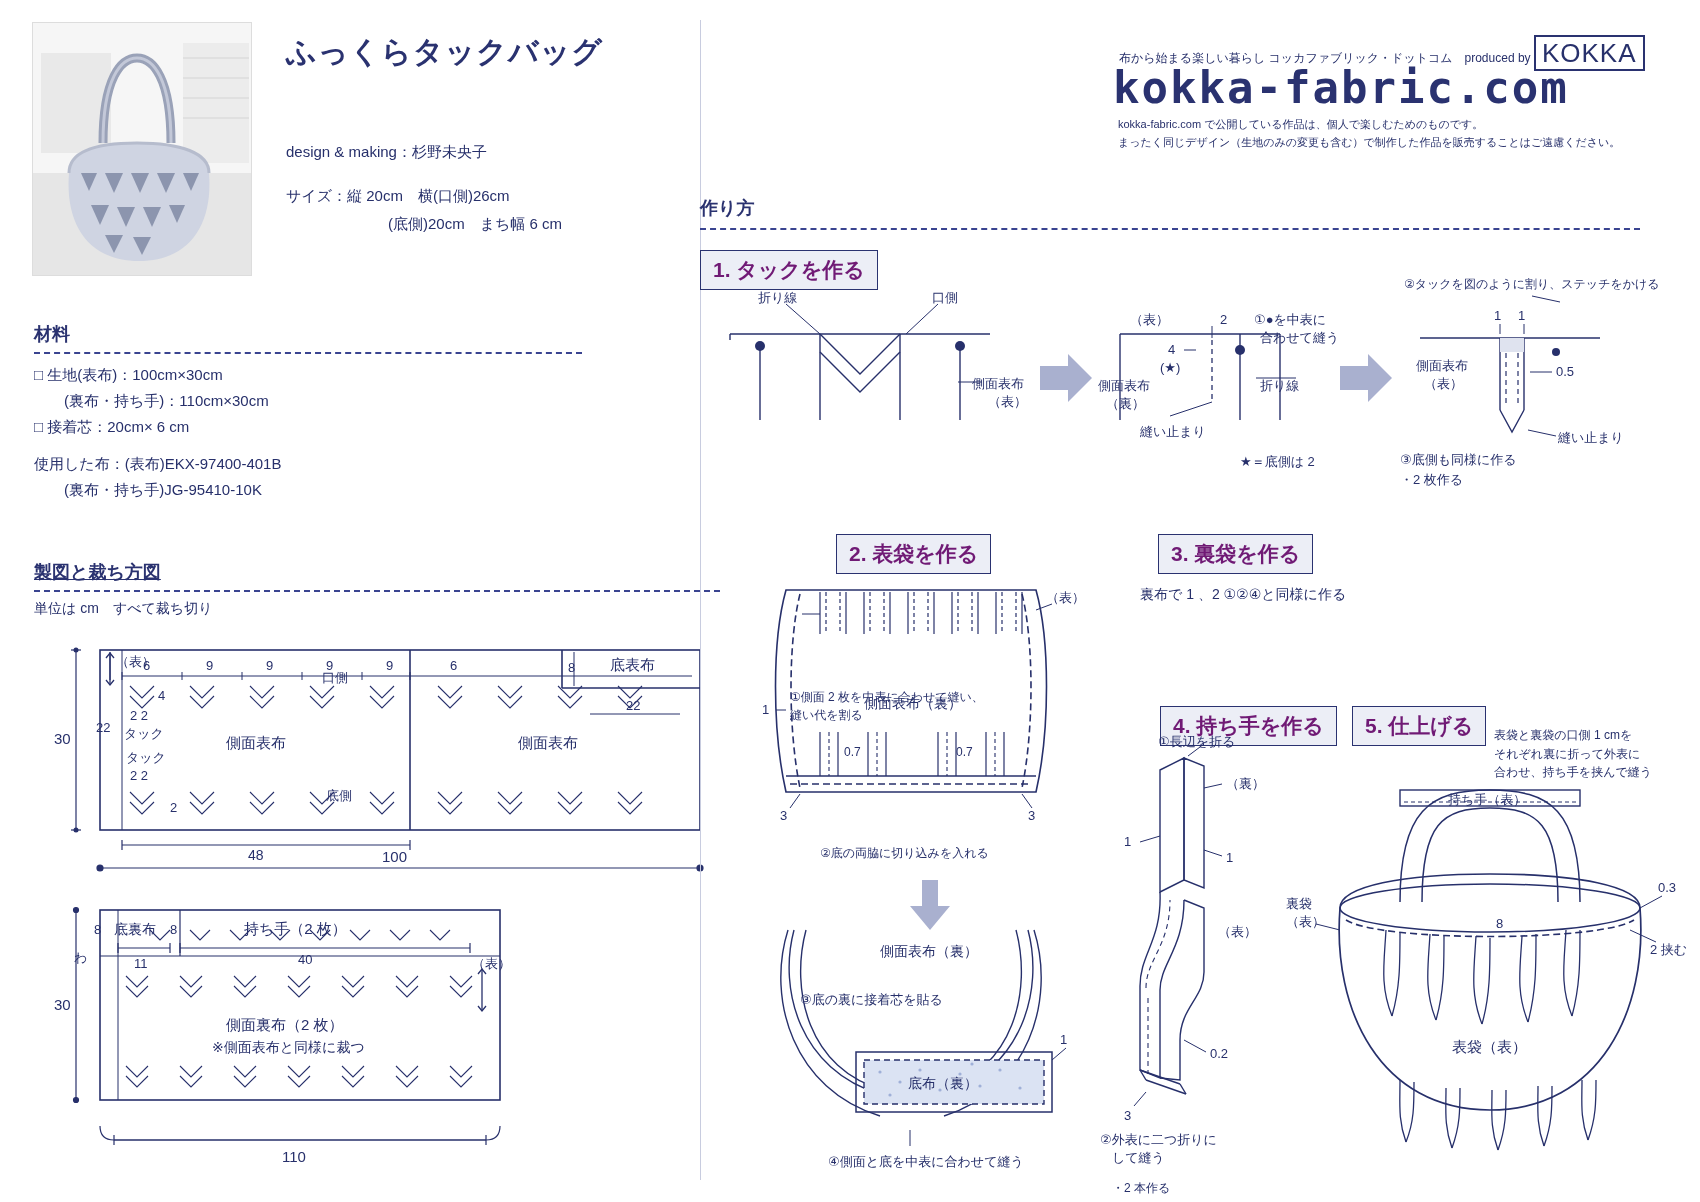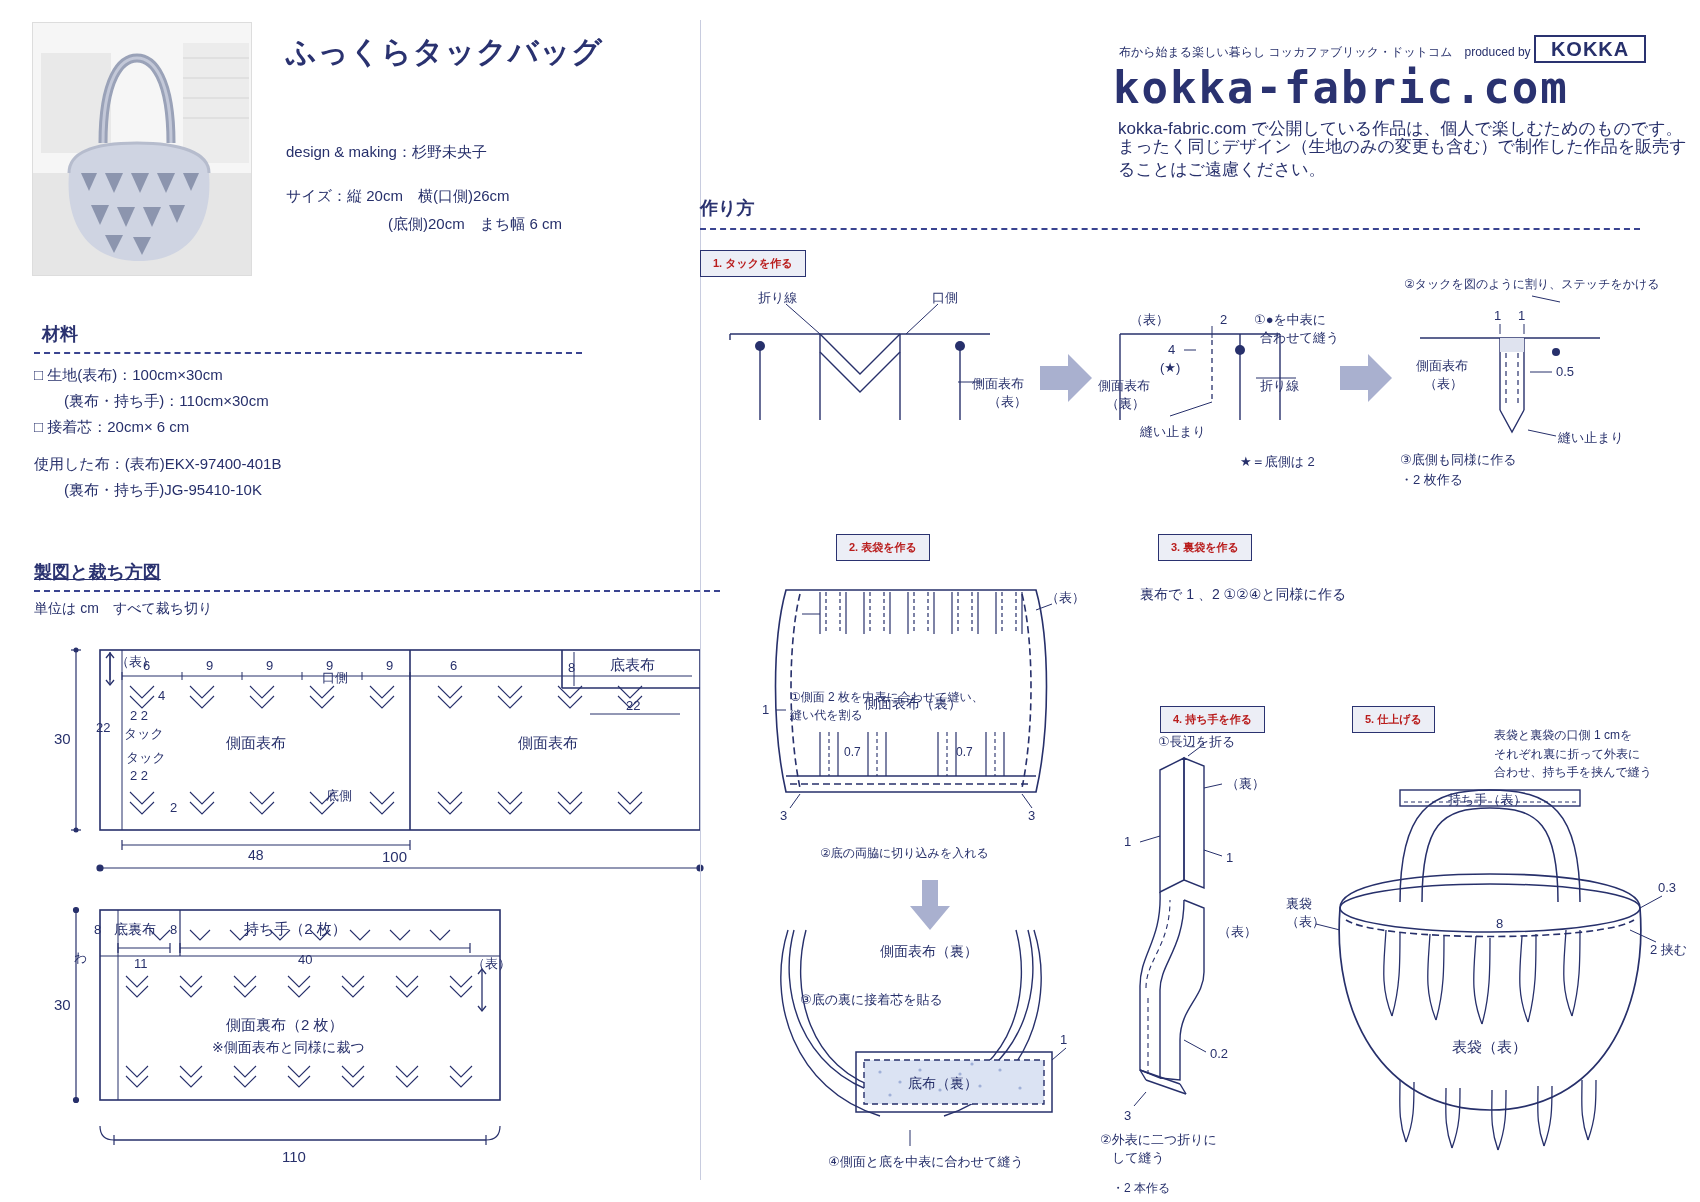--- a/index.html
+++ b/index.html
@@ -9,51 +9,51 @@
     font-family:"Liberation Sans","DejaVu Sans",sans-serif;
     color:#27306b;
     position:relative;
     overflow:hidden;
   }
   .page{position:absolute;left:0;top:0;width:1700px;height:1202px;}
   .abs{position:absolute;}
   .ttl-main{font-size:30px;font-weight:bold;letter-spacing:1px;color:#2a3270;}
   .small{font-size:14px;}
   .xsmall{font-size:12px;}
-  .tiny{font-size:17px;}
+  .tiny{font-size:11px;}
   .mid{font-size:15px;}
   .sec-title{font-size:18px;font-weight:bold;color:#2a3270;}
   .dash-line{border-top:2px dashed #3a4490;height:0;}
   .boxlabel{
     border:1.5px solid #2a3270;
     background:#eceef6;
     padding:5px 12px;
-    font-size:11px;
+    font-size:21px;
     font-weight:bold;
-    color:#b91c1c;
+    color:#701a75;
     display:inline-block;
   }
   .photo{
     position:absolute;
     border:1px solid #ddd;
     background:#f2f2f2;
     overflow:hidden;
   }
   .kokka-logo{
     font-family:"DejaVu Sans Mono","Liberation Mono",monospace;
     font-size:44px;
     font-weight:bold;
     letter-spacing:2px;
     color:#2a3270;
   }
   .kokka-brand{
     border:2px solid #2a3270;
-    padding:1px 15px;
-    font-weight:bold;
-    font-size:20px;
+    padding:1px 6px;
+    font-weight:normal;
+    font-size:26px;
     letter-spacing:1px;
   }
   svg{overflow:visible;}
   .txt{fill:#27306b;font-family:"Liberation Sans","DejaVu Sans",sans-serif;}
 </style>
 </head>
 <body>
 
 <div class="page">
 
@@ -97,21 +97,21 @@
   <div class="abs mid" style="left:388px;top:215px;">(底側)20cm　まち幅 6 cm</div>
 
   <div class="abs xsmall" style="left:1119px;top:38px;">
     <span>布から始まる楽しい暮らし コッカファブリック・ドットコム　produced by</span>
     <span class="kokka-brand">KOKKA</span>
   </div>
   <div class="abs kokka-logo" style="left:1113px;top:62px;">kokka-fabric.com</div>
   <div class="abs tiny" style="left:1118px;top:117px;">kokka-fabric.com で公開している作品は、個人で楽しむためのものです。</div>
   <div class="abs tiny" style="left:1118px;top:135px;">まったく同じデザイン（生地のみの変更も含む）で制作した作品を販売することはご遠慮ください。</div>
 
-  <div class="abs sec-title" style="left:34px;top:322px;margin-left:8px;">材料</div>
+  <div class="abs sec-title" style="left:34px;top:322px;">材料</div>
   <div class="abs dash-line" style="left:34px;top:352px;width:548px;"></div>
   <div class="abs mid" style="left:34px;top:366px;">□ 生地(表布)：100cm×30cm</div>
   <div class="abs mid" style="left:34px;top:392px;">　　(裏布・持ち手)：110cm×30cm</div>
   <div class="abs mid" style="left:34px;top:418px;">□ 接着芯：20cm× 6 cm</div>
   <div class="abs mid" style="left:34px;top:455px;">使用した布：(表布)EKX-97400-401B</div>
   <div class="abs mid" style="left:34px;top:481px;">　　(裏布・持ち手)JG-95410-10K</div>
 
   <div class="abs sec-title" style="left:34px;top:560px;text-decoration:underline;">製図と裁ち方図</div>
   <div class="abs dash-line" style="left:34px;top:590px;width:686px;"></div>
   <div class="abs small" style="left:34px;top:600px;">単位は cm　すべて裁ち切り</div>

